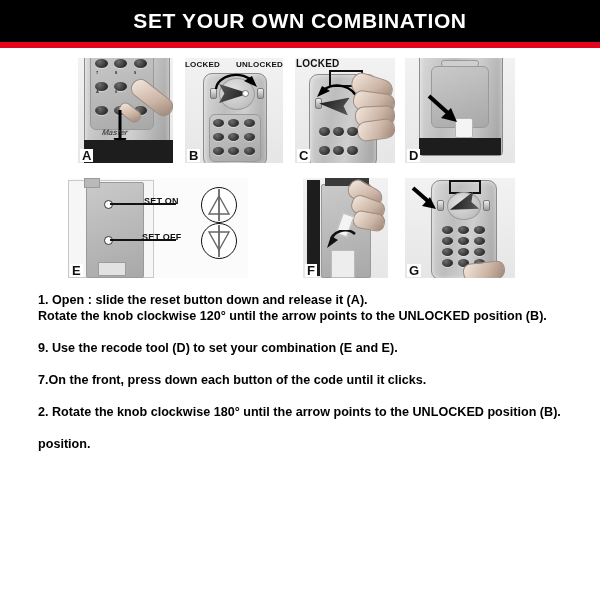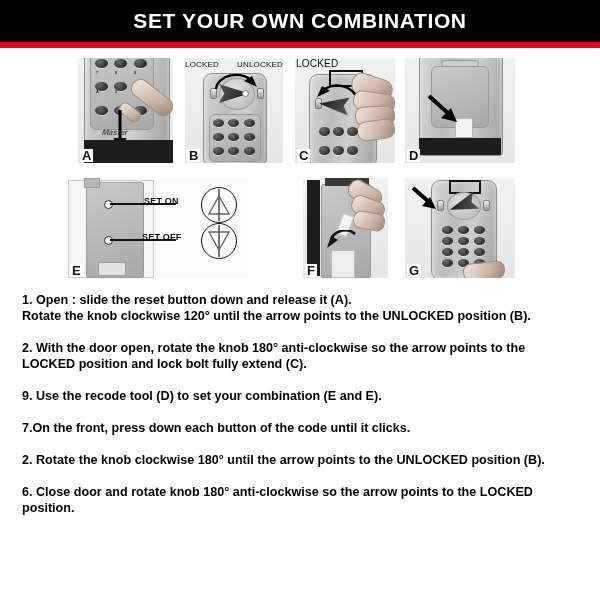--- a/index.html
+++ b/index.html
@@ -74,21 +74,21 @@
   .knob-dot{
     position:absolute;width:5px;height:5px;border-radius:50%;
     background:#ffffff;border:1px solid #777;
   }
   .slot{
     position:absolute;width:5px;height:9px;border-radius:2px;
     background:linear-gradient(180deg,#efefef,#9b9b9b);
     border:1px solid #7b7b7b;
   }
   .state-label{
-    position:absolute;font-size:8px;font-weight:normal;color:#111;
+    position:absolute;font-size:8px;font-weight:bold;color:#111;
     letter-spacing:.2px;white-space:nowrap;
   }
   .brand{
     position:absolute;font-size:8px;font-style:italic;font-weight:bold;
     color:#3a3a3a;transform:skewX(-8deg);opacity:.85;
   }
   .dark-strip{
     position:absolute;background:#1d1d1d;
   }
   .finger{
@@ -115,21 +115,21 @@
   .set-dot{
     position:absolute;width:7px;height:7px;border-radius:50%;
     background:#fff;border:1.5px solid #333;
   }
 
   
   .steps{
     position:absolute;left:22px;top:292px;width:562px;
     color:#000;font-size:12.6px;font-weight:bold;line-height:16px;
   }
-  .step{margin:0 0 16px 0;}
+  .step{margin:0 0 16px 16px;}
   .step-line{display:block;}
 </style>
 </head>
 <body>
 
 <div class="page">
 
   <div class="header">
     <div class="header-title">SET YOUR OWN COMBINATION</div>
   </div>
@@ -335,31 +335,26 @@
     </div>
 
   </div>
 
   <div class="steps">
     <div class="step">
       <span class="step-line">1. Open : slide the reset button down and release it (A).</span>
       <span class="step-line">Rotate the knob clockwise 120° until the arrow points to the UNLOCKED position (B).</span>
     </div>
     <div class="step">
-      <span class="step-line">2. With the door open, rotate the knob 180° anti-clockwise so the arrow points to the</span>
-      <span class="step-line">LOCKED position and lock bolt fully extend (C).</span>
-    </div>
-    <div class="step">
       <span class="step-line">9. Use the recode tool (D) to set your combination (E and E).</span>
     </div>
     <div class="step">
       <span class="step-line">7.On the front, press down each button of the code until it clicks.</span>
     </div>
     <div class="step">
       <span class="step-line">2. Rotate the knob clockwise 180° until the arrow points to the UNLOCKED position (B).</span>
     </div>
     <div class="step">
-      <span class="step-line">6. Close door and rotate knob 180° anti-clockwise so the arrow points to the LOCKED</span>
       <span class="step-line">position.</span>
     </div>
   </div>
 
 </div>
 
 </body></html>

